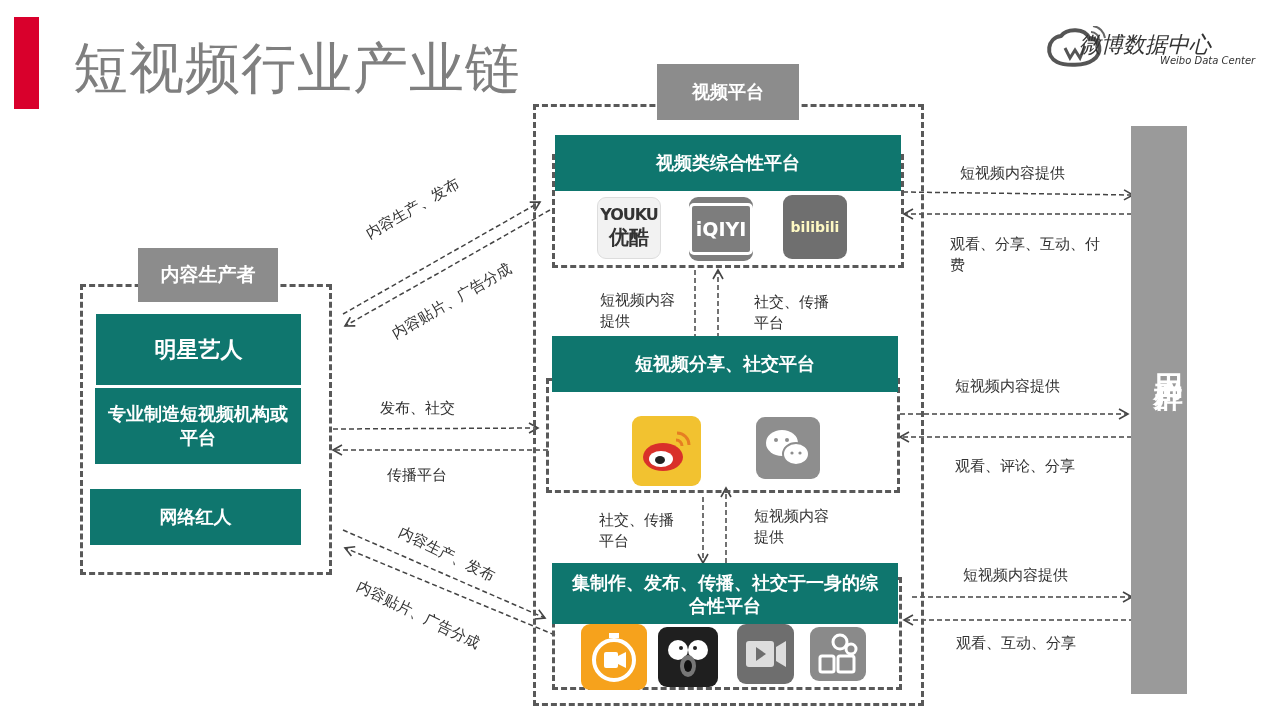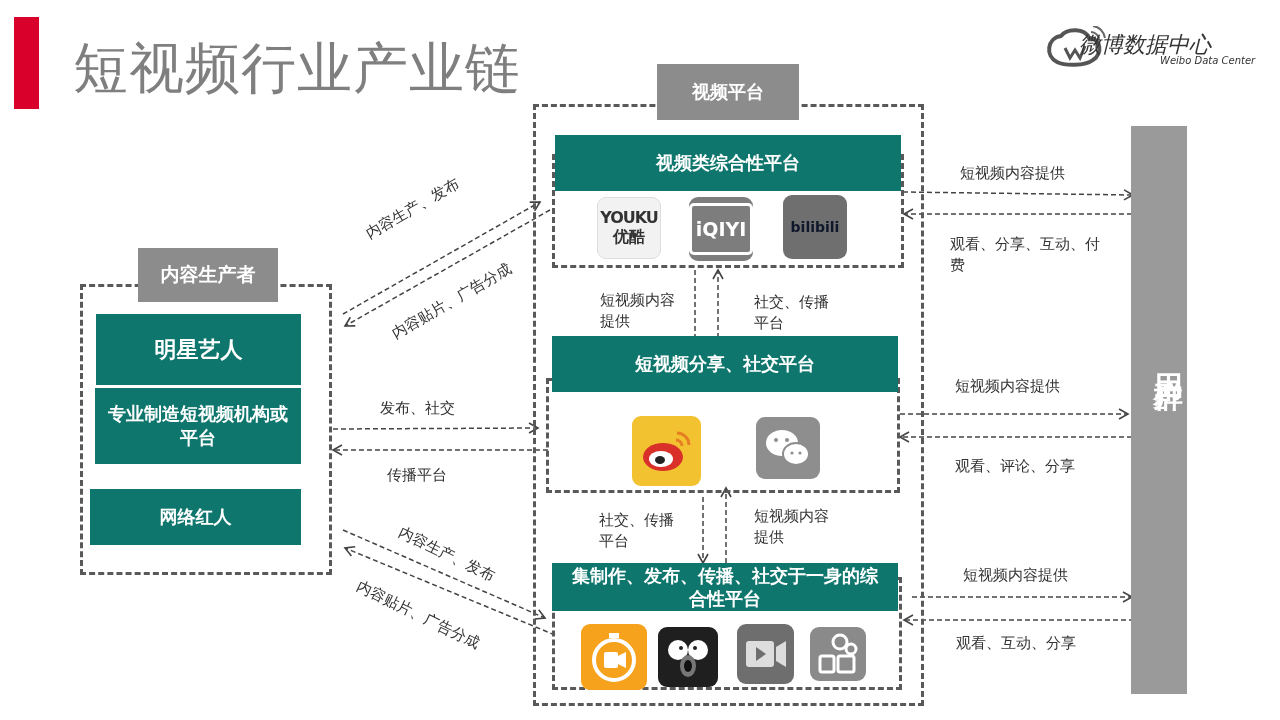--- a/index.html
+++ b/index.html
@@ -70,26 +70,26 @@
 <div class="abs gbox" style="left:95px;top:388px;width:206px;height:76px;font-size:18px;padding:0 12px;box-sizing:border-box;line-height:24px">专业制造短视频机构或平台</div>
 <div class="abs gbox" style="left:90px;top:489px;width:211px;height:56px;font-size:18px">网络红人</div>
 
 <div class="abs dash" style="left:533px;top:104px;width:391px;height:602px"></div>
 <div class="abs dgbox" style="left:657px;top:64px;width:142px;height:56px;font-size:18px">视频平台</div>
 
 <div class="abs dash" style="left:552px;top:154px;width:352px;height:114px"></div>
 <div class="abs gbox" style="left:555px;top:135px;width:346px;height:56px;font-size:18px">视频类综合性平台</div>
 <div class="app" style="left:597px;top:197px;width:62px;height:60px;background:#f2f2f2;border:1px solid #ddd;flex-direction:column;color:#333;font-weight:bold">
   <span style="font-size:16px;letter-spacing:-1px">YOUKU</span>
-  <span style="font-size:16px">优酷</span>
+  <span style="font-size:20px">优酷</span>
 </div>
 <div class="app" style="left:689px;top:197px;width:64px;height:64px;background:#7d7d7d;color:#fff;font-weight:bold;font-size:19px">
   <span style="border:3px solid #fff;border-radius:5px;padding:12px 4px">iQIYI</span>
 </div>
-<div class="app" style="left:783px;top:195px;width:64px;height:64px;background:#6f6f6f;color:#0f172a;font-weight:bold;font-size:14px">
+<div class="app" style="left:783px;top:195px;width:64px;height:64px;background:#6f6f6f;color:#fef9c3;font-weight:bold;font-size:14px">
   <span>bilibili</span>
 </div>
 
 <div class="abs dash" style="left:546px;top:378px;width:354px;height:115px"></div>
 <div class="abs gbox" style="left:552px;top:336px;width:346px;height:56px;font-size:18px">短视频分享、社交平台</div>
 <div class="app" style="left:632px;top:416px;width:69px;height:70px;background:#f2c230">
   <svg width="56" height="48" viewBox="0 0 56 48">
     <ellipse cx="24" cy="30" rx="20" ry="14" fill="#d9302a"></ellipse>
     <ellipse cx="22" cy="32" rx="12" ry="8" fill="#fff"></ellipse>
     <ellipse cx="21" cy="33" rx="5" ry="4" fill="#222"></ellipse>
@@ -102,21 +102,21 @@
     <ellipse cx="19" cy="17" rx="16" ry="13" fill="#fff"></ellipse>
     <ellipse cx="33" cy="28" rx="13" ry="11" fill="#fff" stroke="#8e8e8e" stroke-width="2"></ellipse>
     <circle cx="13" cy="14" r="2" fill="#8e8e8e"></circle>
       <circle cx="24" cy="14" r="2" fill="#8e8e8e"></circle>
     <circle cx="29" cy="27" r="1.6" fill="#8e8e8e"></circle>
       <circle cx="37" cy="27" r="1.6" fill="#8e8e8e"></circle>
   </svg>
 </div>
 
 <div class="abs dash" style="left:552px;top:577px;width:350px;height:113px"></div>
-<div class="abs gbox" style="left:552px;top:563px;width:346px;height:48px;font-size:18px;line-height:23px;padding:0 14px;box-sizing:border-box">集制作、发布、传播、社交于一身的综合性平台</div>
+<div class="abs gbox" style="left:552px;top:563px;width:346px;height:61px;font-size:18px;line-height:23px;padding:0 14px;box-sizing:border-box">集制作、发布、传播、社交于一身的综合性平台</div>
 <div class="app" style="left:581px;top:624px;width:66px;height:66px;background:#f6a21c">
   <svg width="50" height="52" viewBox="0 0 50 52">
     <rect x="20" y="2" width="10" height="5" fill="#fff"></rect>
     <circle cx="25" cy="29" r="20" fill="none" stroke="#fff" stroke-width="4"></circle>
     <rect x="15" y="21" width="14" height="16" rx="2" fill="#fff"></rect>
     <path d="M29 25 L37 21 L37 37 L29 33 Z" fill="#fff"></path>
   </svg>
 </div>
 <div class="app" style="left:658px;top:627px;width:60px;height:60px;background:#1f1f1f">
   <svg width="50" height="50" viewBox="0 0 50 50">

